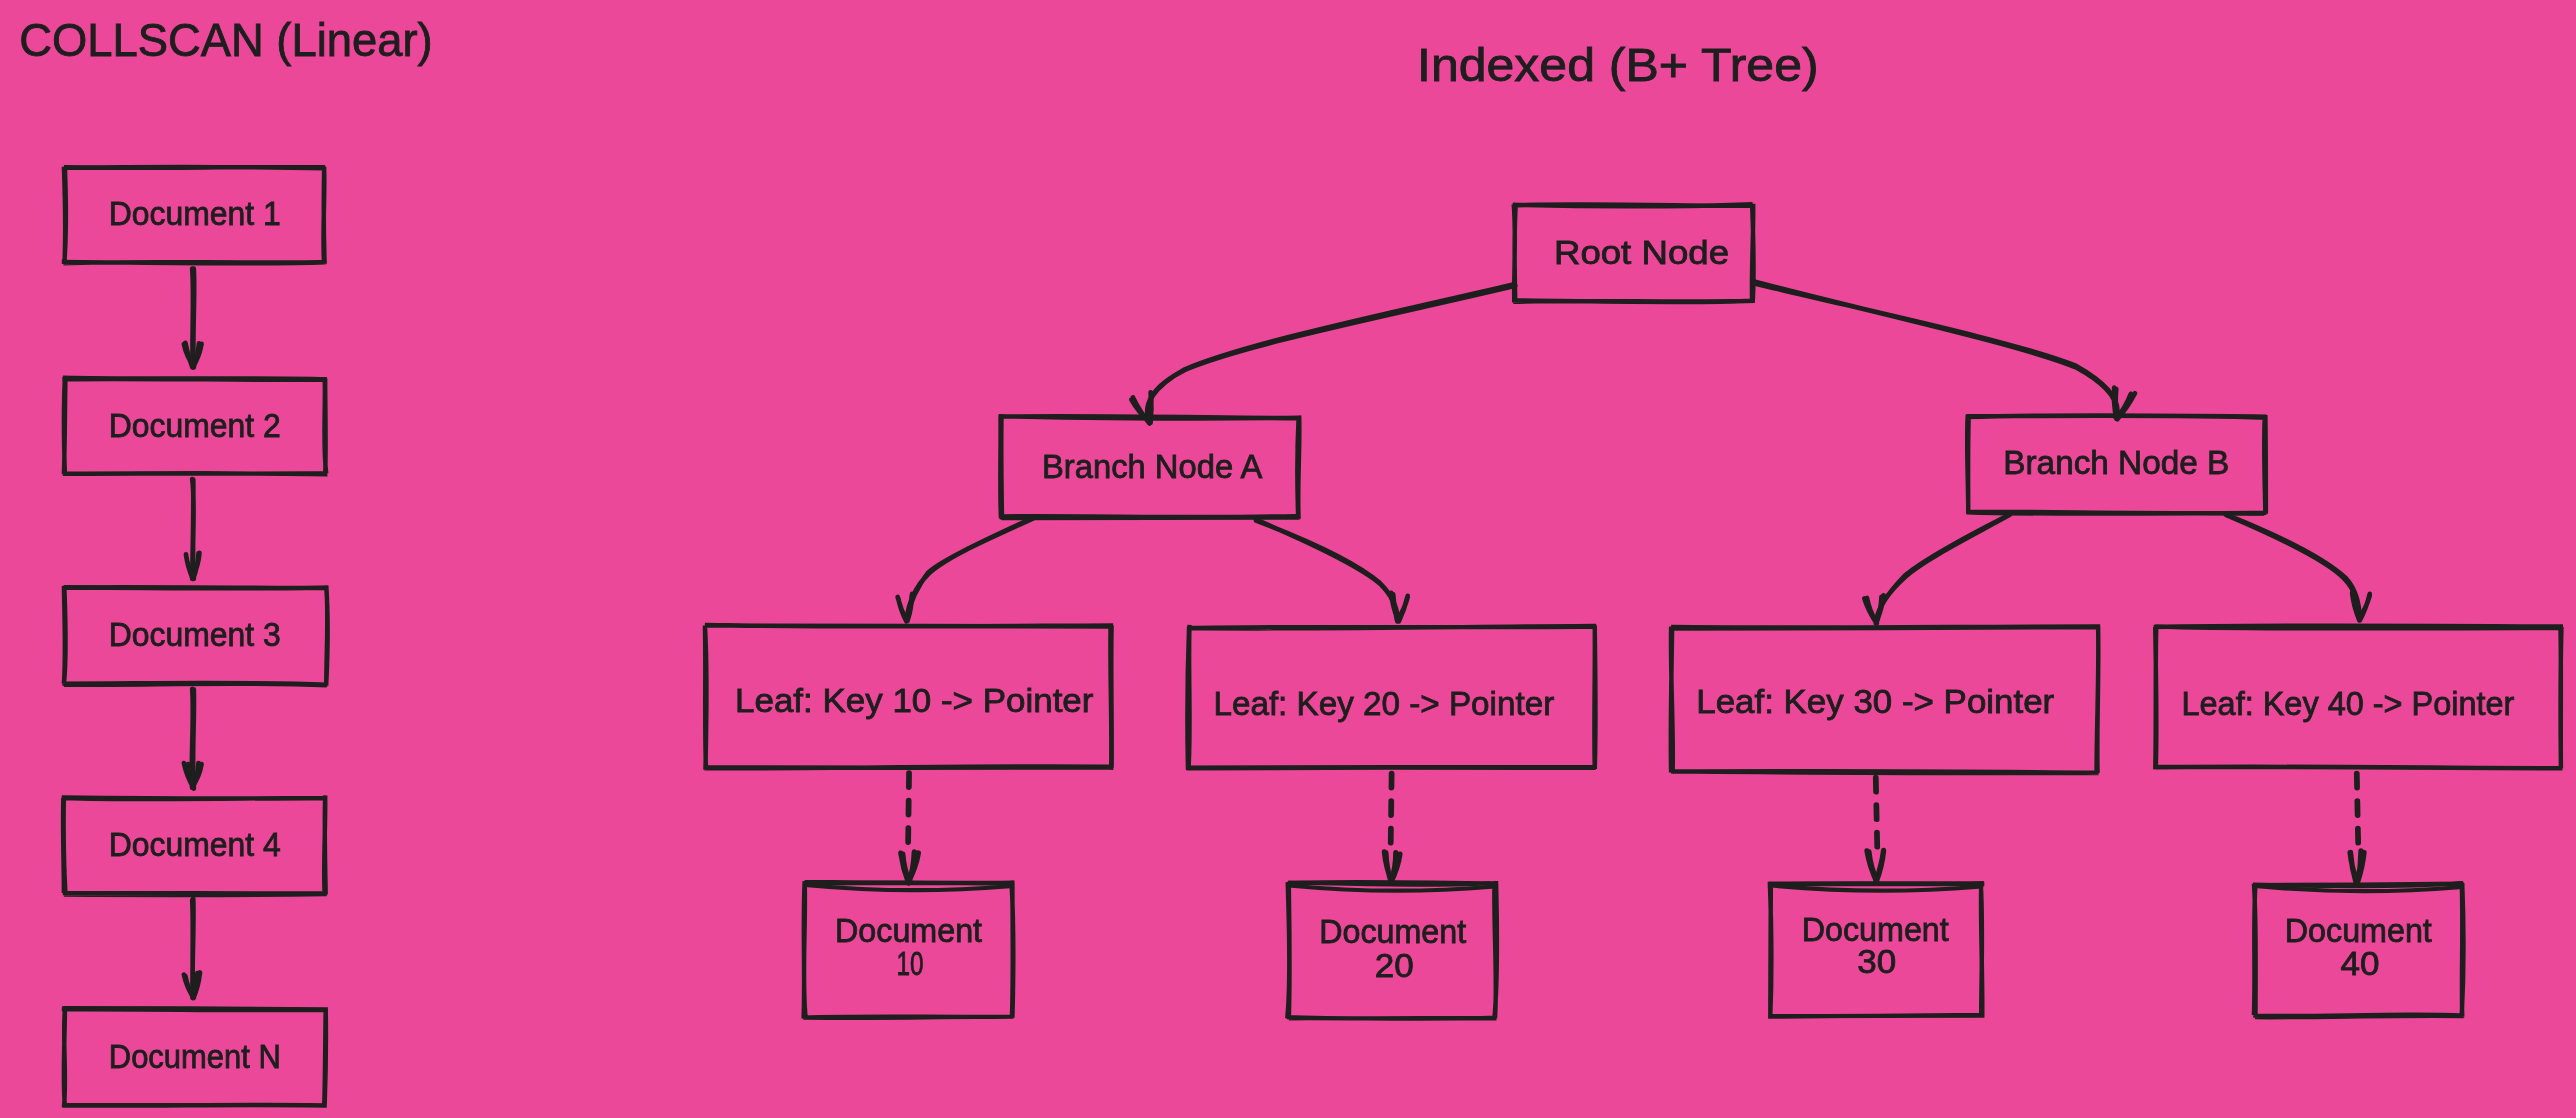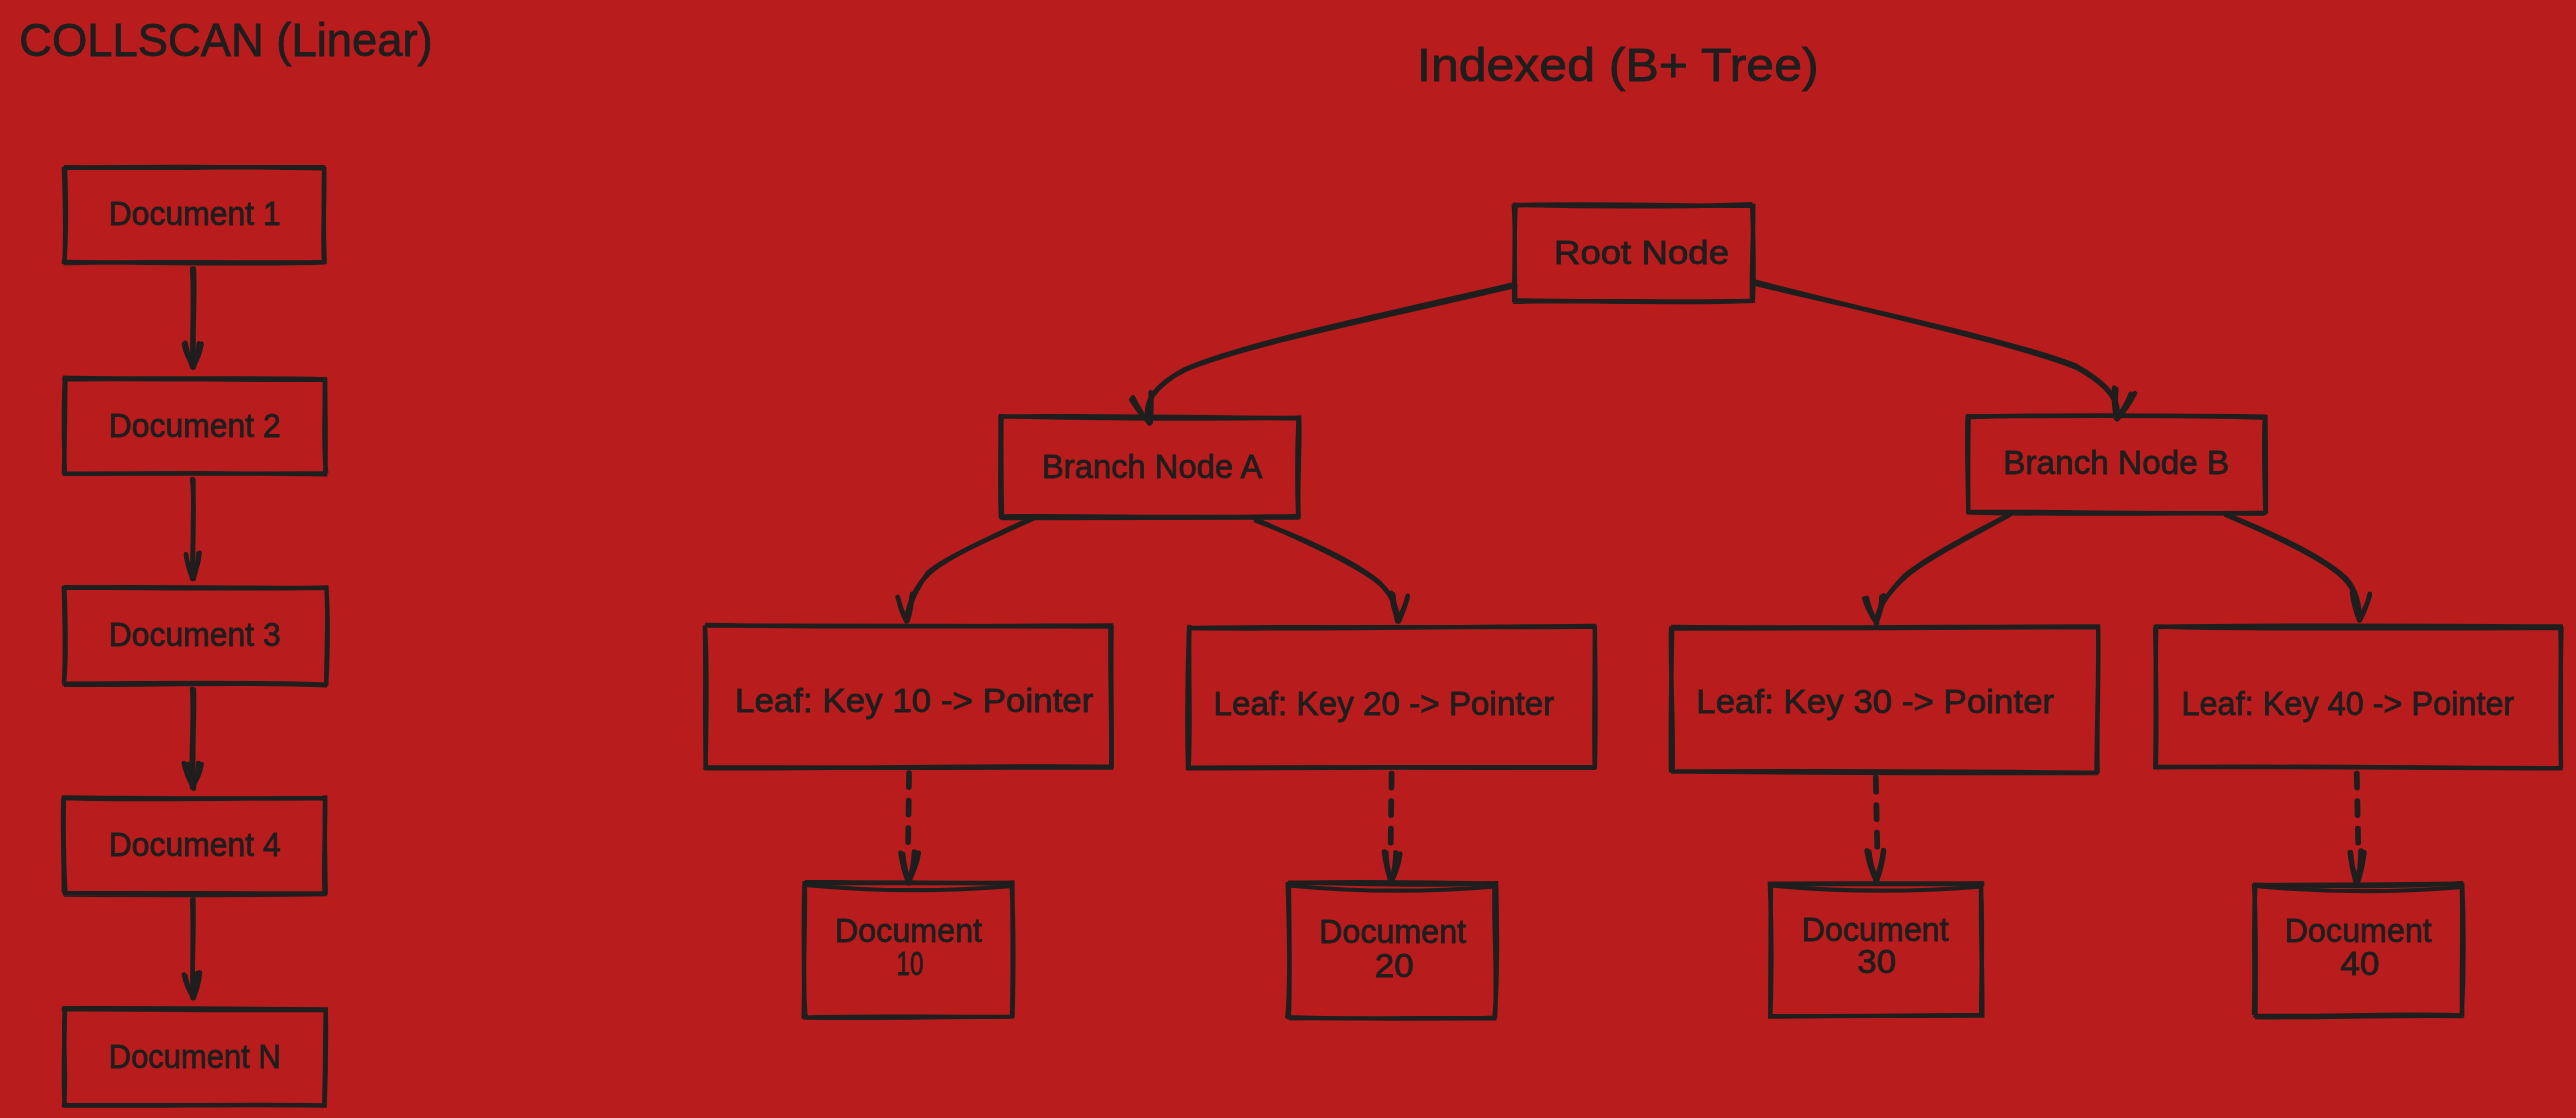--- a/index.html
+++ b/index.html
@@ -1,16 +1,16 @@
 <!DOCTYPE html>
 <html style="font-size:8.3px"><head>
 <meta charset="utf-8">
 <style>
 html,body{margin:0;padding:0;background:#ffffff;}
-#c{position:relative;width:2576px;height:1119px;background:#b91c1c;overflow:hidden;}
+#c{position:relative;width:2576px;height:1119px;background:#ec4899;overflow:hidden;}
 svg{position:absolute;left:0;top:0;}
 path{fill:none;stroke:#1e1e1e;stroke-linecap:round;stroke-linejoin:round;}
 path.bx{stroke-linecap:butt;}
 text{font-family:"Liberation Sans",sans-serif;font-weight:400;fill:#1e1e1e;stroke:#1e1e1e;stroke-width:1.6px;}
 </style>
 </head>
 <body>
 <div id="c">
 <svg width="2576" height="1119" viewBox="0 0 4959 2154">
 <path d="M123 322C273 325 476 320 626 322M624 324C626 380 620 450 624 509M628 505C476 510 272 505 119 504M124 505C128 449 127 375 125 323M124 323C274 321 475 321 626 324M624 321C623 376 623 450 625 508M626 504C472 508 273 501 122 507M124 507C127 449 125 376 123 321" stroke-width="8.5" class="bx"></path>

